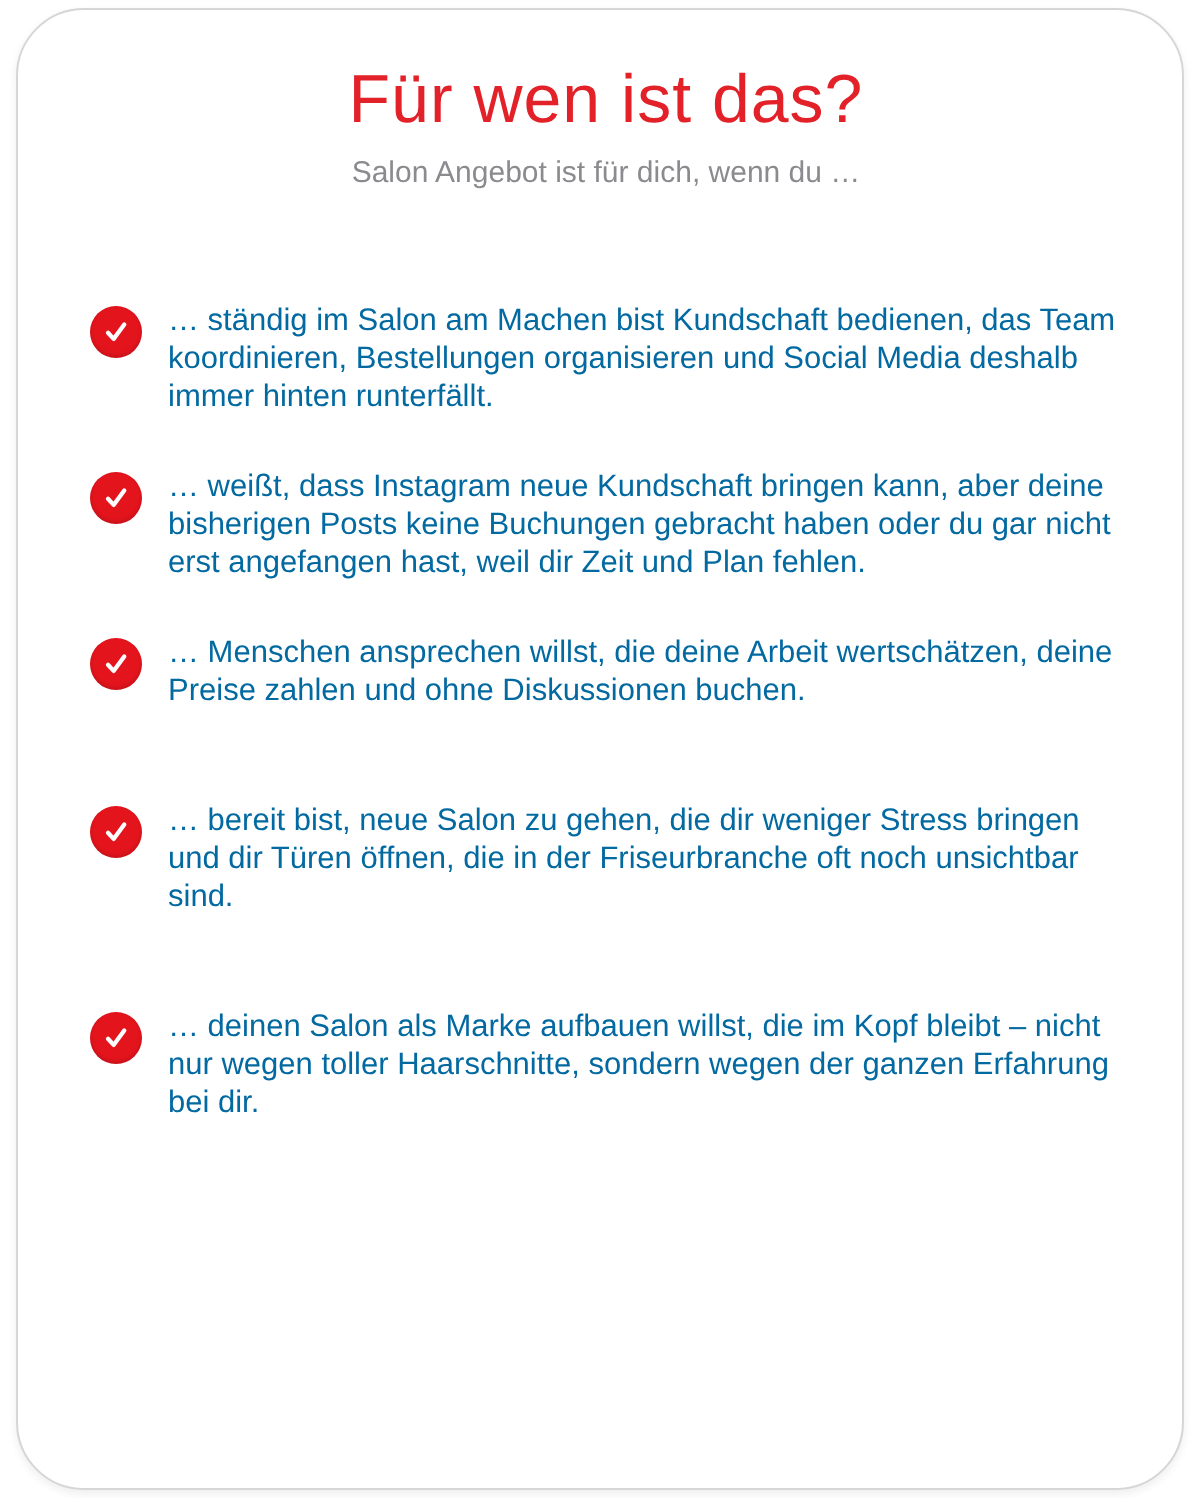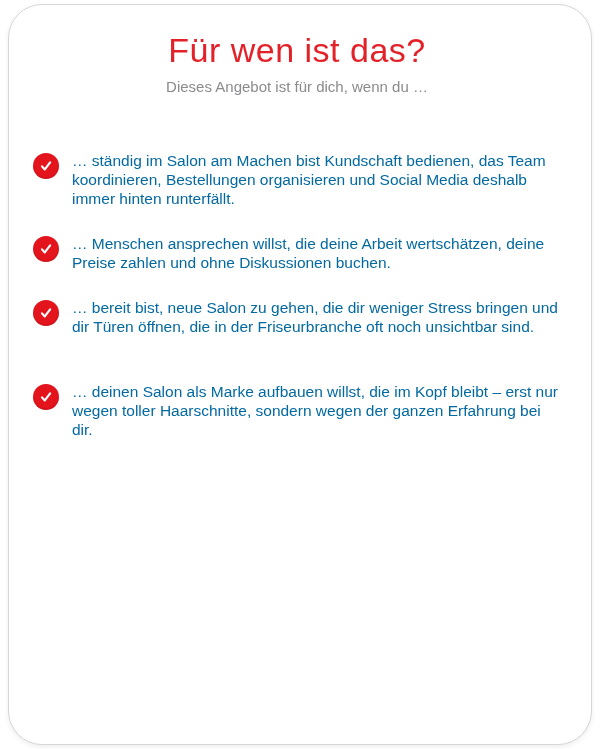--- a/index.html
+++ b/index.html
@@ -15,21 +15,21 @@
     position: absolute;
     left: 8px;
     top: 4px;
     width: 584px;
     height: 741px;
     box-sizing: border-box;
     background: #ffffff;
     border: 1px solid #d6d6d6;
     border-radius: 34px;
     box-shadow: 0 2px 5px rgba(0,0,0,0.07);
-    padding: 22px 30px 0 24px;
+    padding: 22px 30px 0 36px;
   }
   .title {
     margin: 4px 0 8px 0;
     text-align: center;
     color: #e32129;
     font-size: 34px;
     font-weight: 300;
     letter-spacing: 0.5px;
   }
   .subtitle {
@@ -70,33 +70,41 @@
     color: #0369a1;
     font-size: 15.5px;
     line-height: 19px;
   }
 </style>
 </head>
 <body>
 
 <div class="card">
   <h1 class="title">Für wen ist das?</h1>
-  <p class="subtitle">Dieses Angebot ist für dich, wenn du …</p>
+  <p class="subtitle">Salon Angebot ist für dich, wenn du …</p>
 
   <div class="list">
 
       <div class="item">
         <span class="check">
           <svg viewBox="0 0 24 24" aria-hidden="true">
             <path d="M6 12.6l4.2 4.6 8-10.8" stroke="#ffffff" stroke-width="3.2" fill="none" stroke-linecap="round" stroke-linejoin="round"></path>
           </svg>
         </span>
         <span class="text">… ständig im Salon am Machen bist  Kundschaft bedienen, das Team koordinieren, Bestellungen organisieren  und Social Media deshalb immer hinten runterfällt.</span>
       </div>
 
+      <div class="item">
+        <span class="check">
+          <svg viewBox="0 0 24 24" aria-hidden="true">
+            <path d="M6 12.6l4.2 4.6 8-10.8" stroke="#ffffff" stroke-width="3.2" fill="none" stroke-linecap="round" stroke-linejoin="round"></path>
+          </svg>
+        </span>
+        <span class="text">… weißt, dass Instagram neue Kundschaft bringen kann, aber deine bisherigen Posts keine Buchungen gebracht haben oder du gar nicht erst angefangen hast, weil dir Zeit und Plan fehlen.</span>
+      </div>
 
 
       <div class="item">
         <span class="check">
           <svg viewBox="0 0 24 24" aria-hidden="true">
             <path d="M6 12.6l4.2 4.6 8-10.8" stroke="#ffffff" stroke-width="3.2" fill="none" stroke-linecap="round" stroke-linejoin="round"></path>
           </svg>
         </span>
         <span class="text">… Menschen ansprechen willst, die deine Arbeit wertschätzen, deine Preise zahlen und ohne Diskussionen buchen.</span>
       </div>
@@ -109,17 +117,17 @@
         </span>
         <span class="text">… bereit bist, neue Salon zu gehen, die dir weniger Stress bringen und dir Türen öffnen, die in der Friseurbranche oft noch unsichtbar sind.</span>
       </div>
 
       <div class="item">
         <span class="check">
           <svg viewBox="0 0 24 24" aria-hidden="true">
             <path d="M6 12.6l4.2 4.6 8-10.8" stroke="#ffffff" stroke-width="3.2" fill="none" stroke-linecap="round" stroke-linejoin="round"></path>
           </svg>
         </span>
-        <span class="text">… deinen Salon als Marke aufbauen willst, die im Kopf bleibt – erst nur wegen toller Haarschnitte, sondern wegen der ganzen Erfahrung bei dir.</span>
+        <span class="text">… deinen Salon als Marke aufbauen willst, die im Kopf bleibt – nicht nur wegen toller Haarschnitte, sondern wegen der ganzen Erfahrung bei dir.</span>
       </div>
 
     </div>
 </div>
 
 </body></html>

